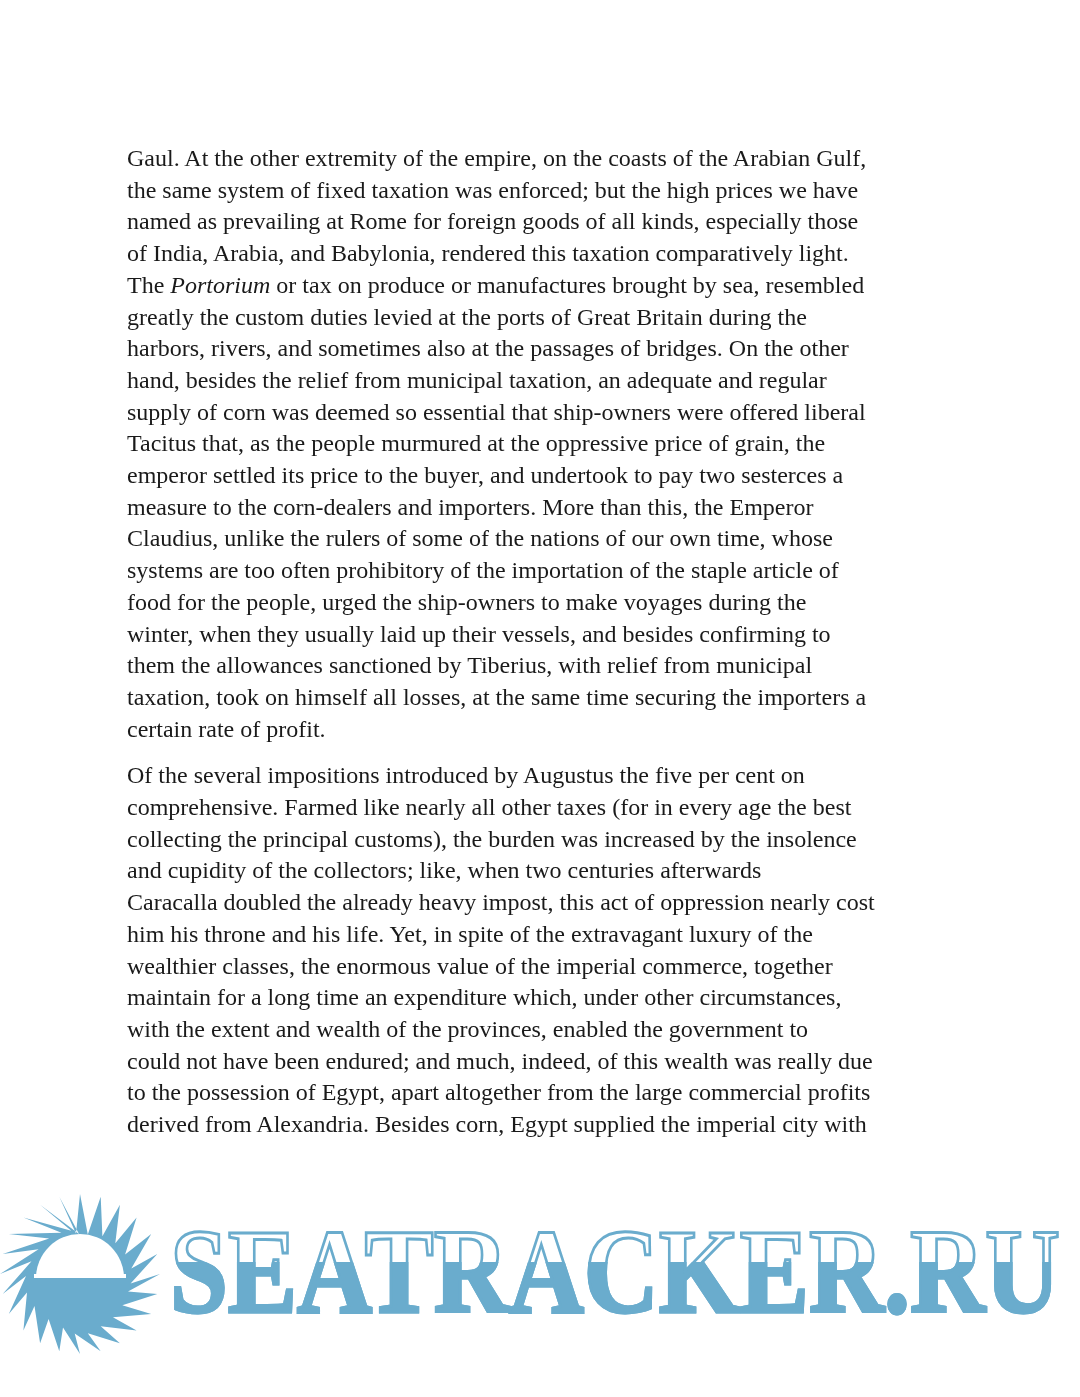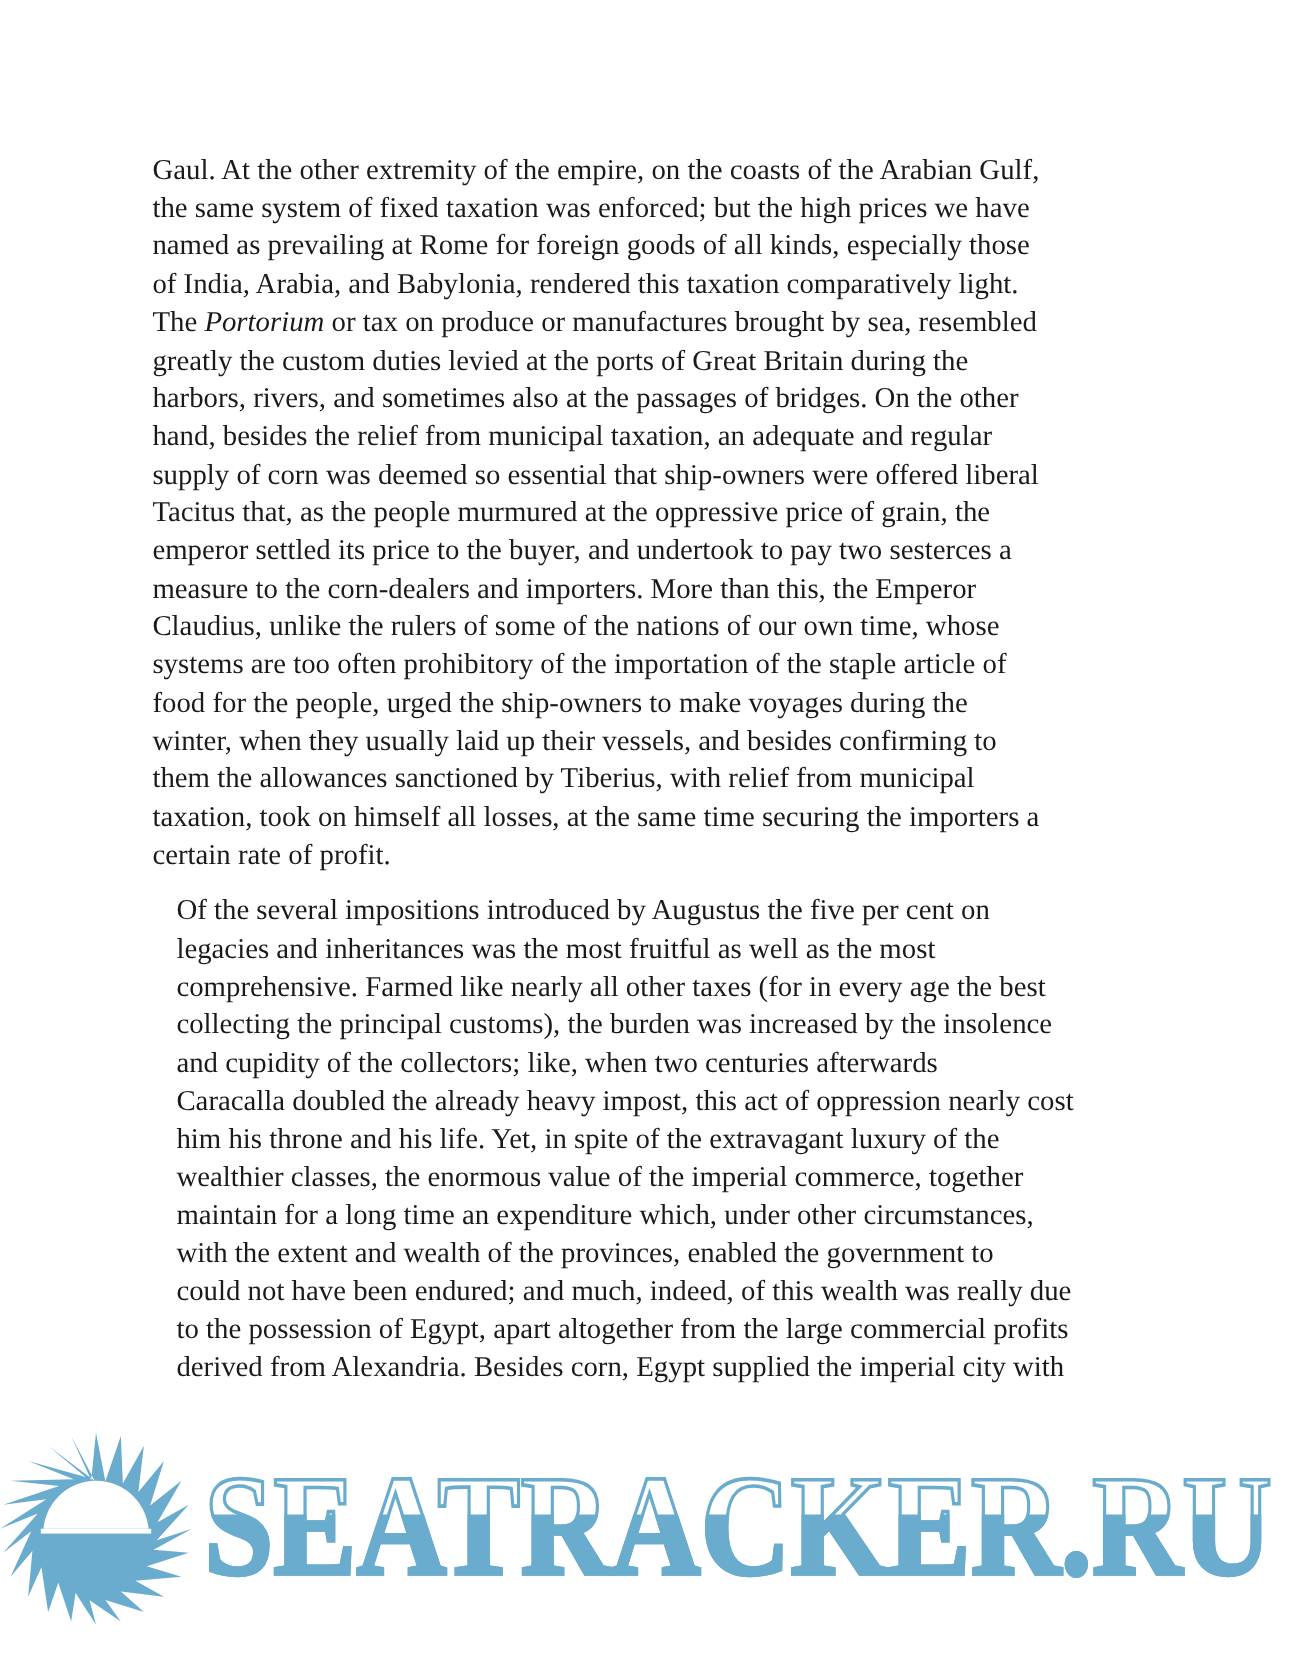--- a/index.html
+++ b/index.html
@@ -9,33 +9,32 @@
   }
   body {
     width: 1080px;
     height: 1397px;
     position: relative;
     overflow: hidden;
   }
   .page {
     position: absolute;
     left: 127px;
-    top: 127px;
+    top: 143px;
     width: 840px;
     font-family: "Liberation Serif", "DejaVu Serif", serif;
     font-size: 24px;
     line-height: 31.7px;
     color: #1a1a1a;
   }
   .para {
     margin: 0;
   }
   .para + .para {
     margin-top: 15px;
-    margin-left: 20px;
   }
   .line {
     display: block;
     white-space: nowrap;
   }
   .line em {
   }
   .watermark {
     position: absolute;
     left: 0;
@@ -78,21 +77,20 @@
     <span class="line">Claudius, unlike the rulers of some of the nations of our own time, whose</span>
     <span class="line">systems are too often prohibitory of the importation of the staple article of</span>
     <span class="line">food for the people, urged the ship-owners to make voyages during the</span>
     <span class="line">winter, when they usually laid up their vessels, and besides confirming to</span>
     <span class="line">them the allowances sanctioned by Tiberius, with relief from municipal</span>
     <span class="line">taxation, took on himself all losses, at the same time securing the importers a</span>
     <span class="line">certain rate of profit.</span>
   </div>
   <div class="para">
     <span class="line">Of the several impositions introduced by Augustus the five per cent on</span>
-    <span class="line">legacies and inheritances was the most fruitful as well as the most</span>
     <span class="line">comprehensive. Farmed like nearly all other taxes (for in every age the best</span>
     <span class="line">collecting the principal customs), the burden was increased by the insolence</span>
     <span class="line">and cupidity of the collectors; like, when two centuries afterwards</span>
     <span class="line">Caracalla doubled the already heavy impost, this act of oppression nearly cost</span>
     <span class="line">him his throne and his life. Yet, in spite of the extravagant luxury of the</span>
     <span class="line">wealthier classes, the enormous value of the imperial commerce, together</span>
     <span class="line">maintain for a long time an expenditure which, under other circumstances,</span>
     <span class="line">with the extent and wealth of the provinces, enabled the government to</span>
     <span class="line">could not have been endured; and much, indeed, of this wealth was really due</span>
     <span class="line">to the possession of Egypt, apart altogether from the large commercial profits</span>

